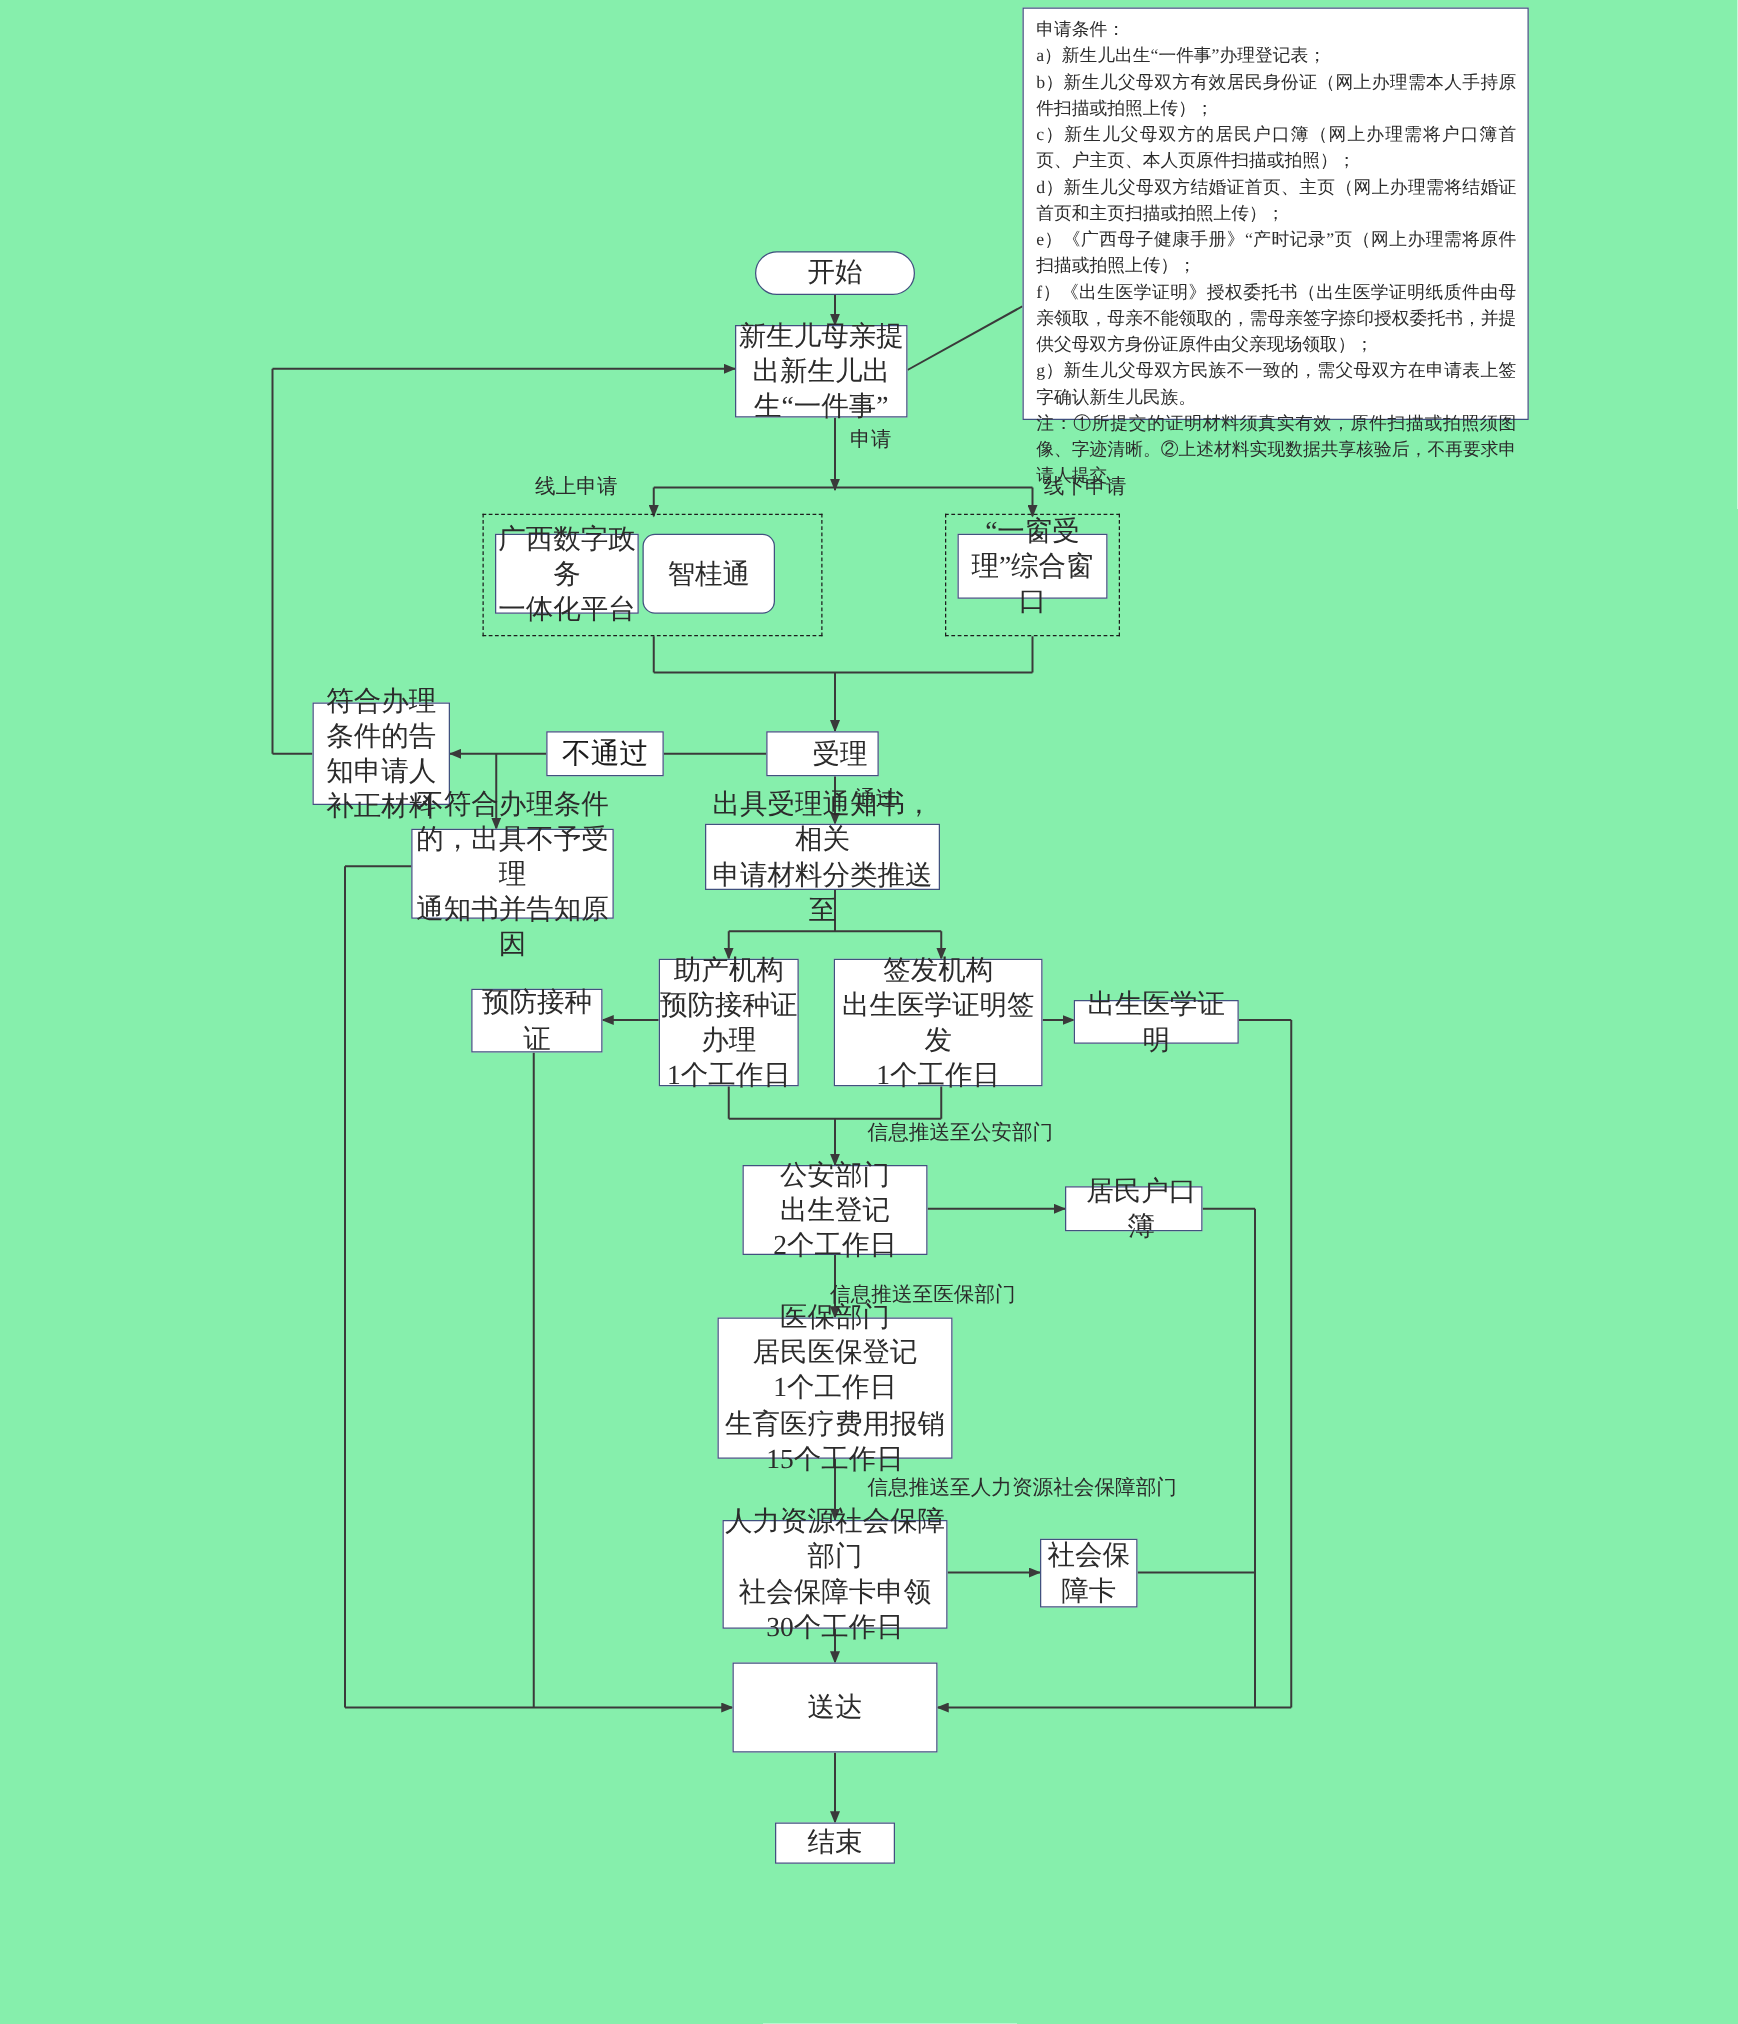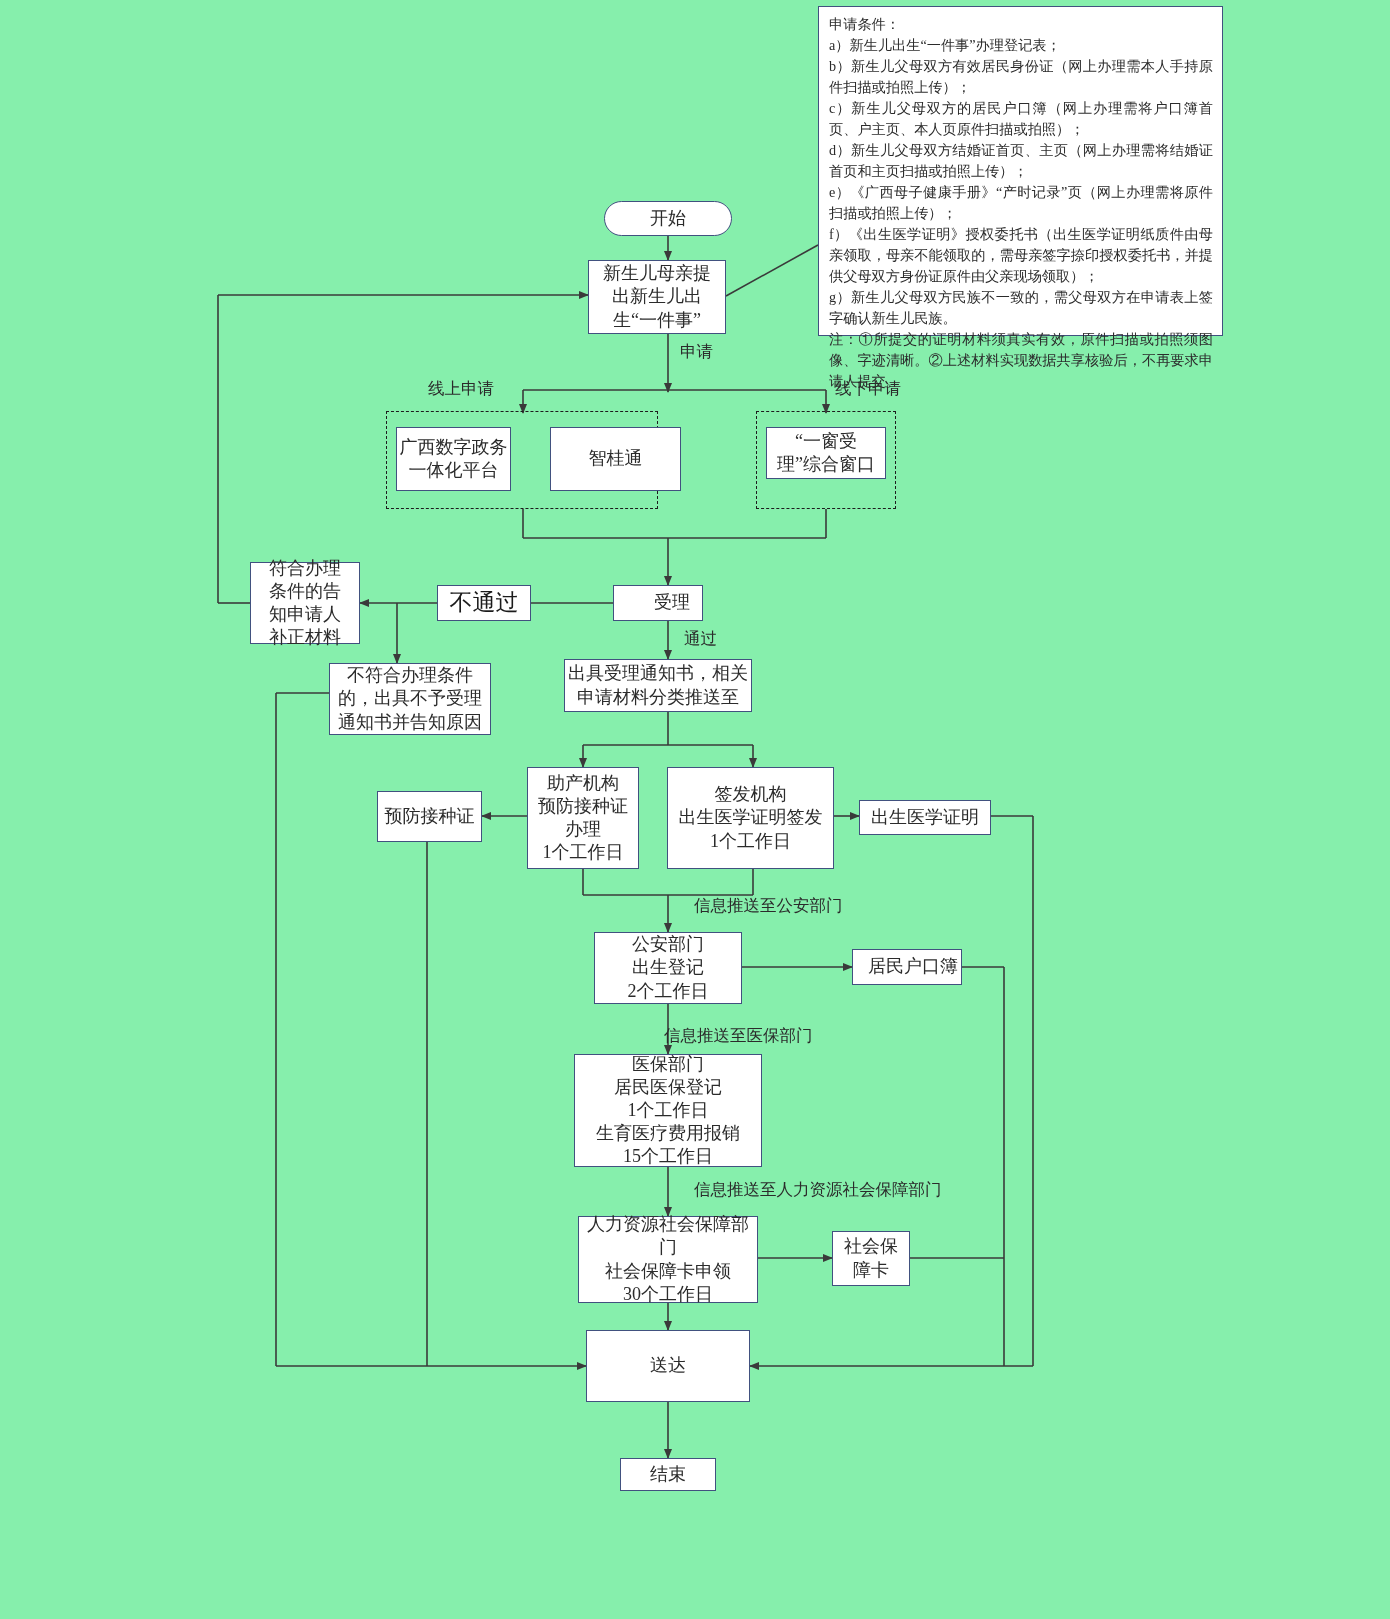--- a/index.html
+++ b/index.html
@@ -8,21 +8,21 @@
 
   
   .node{
     position:absolute;
     box-sizing:border-box;
     border:1.3px solid #41517f;
     background:#ffffff;
     display:flex;align-items:center;justify-content:center;
     text-align:center;
     color:#2b2b2b;
-    font-size:18px;
+    font-size:22px;
     line-height:1.28;
     white-space:pre-line;
     font-family:"Liberation Serif","DejaVu Serif",serif;
   }
   .node.term{border-radius:22px;}
   .node.bold{font-family:"Liberation Sans","DejaVu Sans",sans-serif;font-size:23px;color:#1b1b1b;}
   .dashgroup{
     position:absolute;box-sizing:border-box;
     border:1.6px dashed #1c1c1c;background:transparent;
   }
@@ -144,21 +144,21 @@
 
   <div class="node term" style="left:604px;top:201px;width:128px;height:35px;">开始</div>
 
   <div class="node" style="left:588px;top:260px;width:138px;height:74px;">新生儿母亲提
 出新生儿出
 生“一件事”</div>
 
   <div class="node" style="left:396px;top:427px;width:115px;height:64px;">广西数字政务
 一体化平台</div>
 
-  <div class="node" style="left:550px;top:427px;width:131px;height:64px;">智桂通</div>
+  <div class="node" style="left:514px;top:427px;width:106px;height:64px;border-radius:10px;">智桂通</div>
 
   <div class="node" style="left:766px;top:427px;width:120px;height:52px;">“一窗受
 理”综合窗口</div>
 
   <div class="node" style="left:613px;top:585px;width:90px;height:36px;padding-left:28px;">受理</div>
 
   <div class="node bold" style="left:437px;top:585px;width:94px;height:36px;">不通过</div>
 
   <div class="node" style="left:250px;top:562px;width:110px;height:82px;">符合办理
 条件的告

